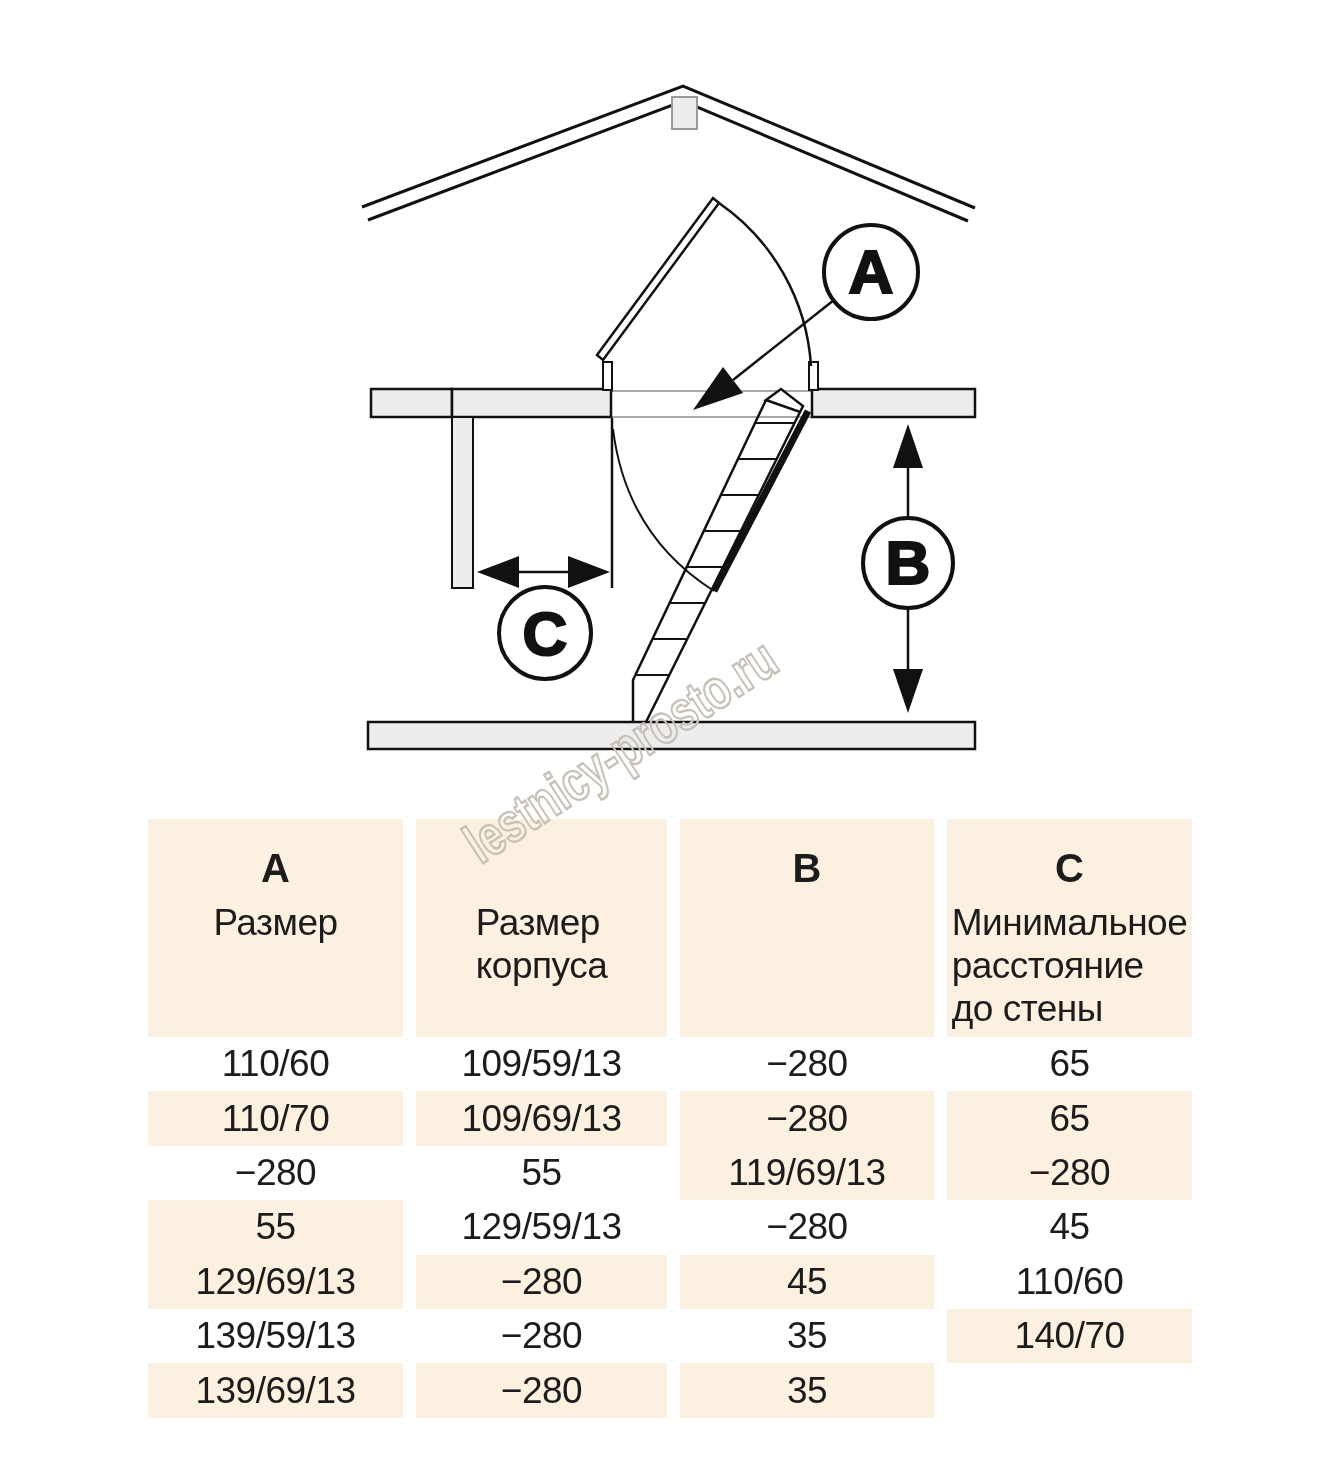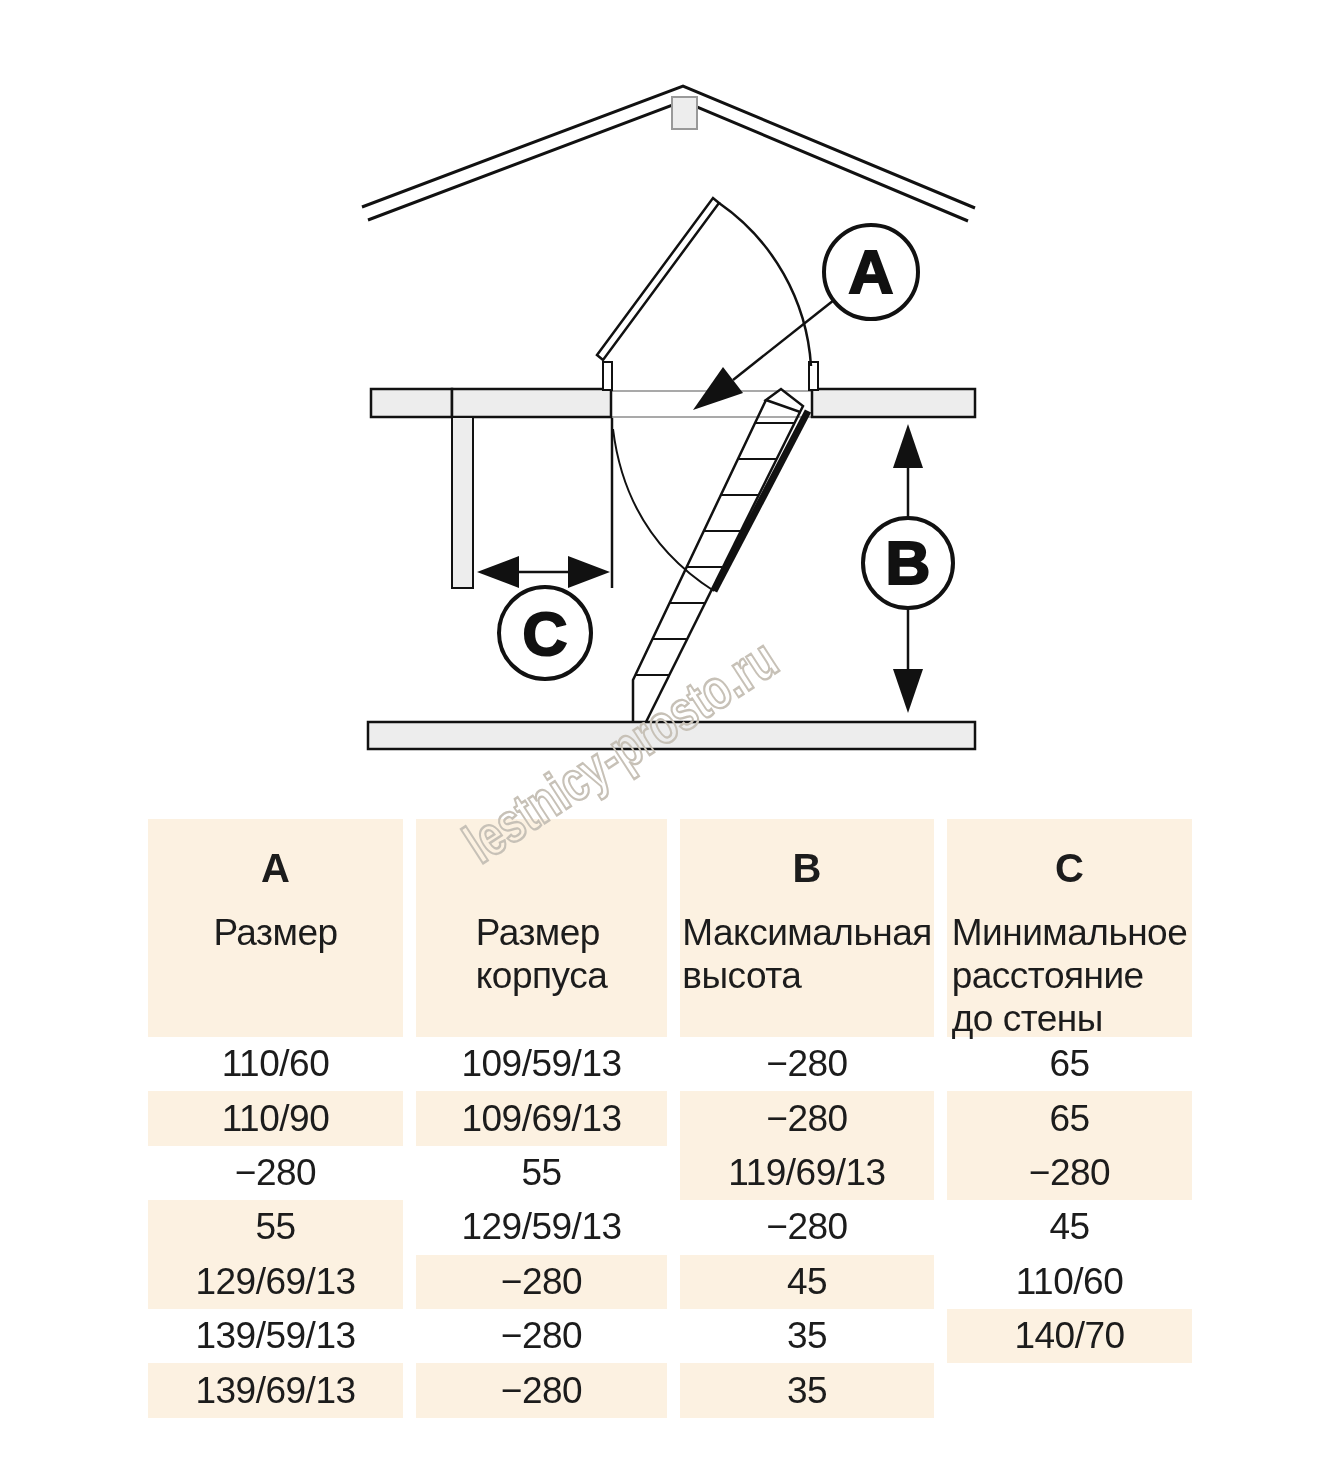--- a/index.html
+++ b/index.html
@@ -15,21 +15,21 @@
   .watermark span{display:inline-block;transform:scaleX(0.76);transform-origin:0 100%;
              font-size:56px;font-weight:bold;white-space:nowrap;line-height:62px;
              color:transparent;-webkit-text-stroke:2.5px #c7c1b7;}
   
   .spec-table{position:absolute;left:148px;top:819px;width:1044px;z-index:2;
               display:grid;grid-template-columns:255px 251px 254px 245px;column-gap:13px;
               grid-template-rows:218px repeat(8,54.4px);}
   .hcell{background:#FCF1E1;display:flex;flex-direction:column;align-items:center;
          padding-top:26px;box-sizing:border-box;}
   .hletter{font-size:40px;font-weight:bold;line-height:46px;min-height:46px;}
-  .htitle{margin-top:20px;font-size:37px;line-height:43px;white-space:pre-line;
+  .htitle{margin-top:10px;font-size:37px;line-height:43px;white-space:pre-line;
           text-align:left;letter-spacing:-0.5px;}
   .dcell{display:flex;align-items:center;justify-content:center;
          font-size:37px;letter-spacing:-0.5px;}
   .stripe{background:#FCF1E1;}
 </style>
 </head>
 <body>
 
 <div id="stage">
 
@@ -99,34 +99,32 @@
         <div class="hletter">A</div>
         <div class="htitle">Размер</div>
       </div>
       <div class="hcell">
         <div class="hletter"></div>
         <div class="htitle">Размер
 корпуса</div>
       </div>
       <div class="hcell">
         <div class="hletter">B</div>
-        <div class="htitle">Максимальная
-высота</div>
       </div>
       <div class="hcell">
         <div class="hletter">C</div>
         <div class="htitle">Минимальное
 расстояние
 до стены</div>
       </div>
       <div class="dcell">110/60</div>
       <div class="dcell">109/59/13</div>
       <div class="dcell">−280</div>
       <div class="dcell">65</div>
-      <div class="dcell stripe">110/90</div>
+      <div class="dcell stripe">110/70</div>
       <div class="dcell stripe">109/69/13</div>
       <div class="dcell stripe">−280</div>
       <div class="dcell stripe">65</div>
       <div class="dcell">−280</div>
       <div class="dcell">55</div>
       <div class="dcell stripe">119/69/13</div>
       <div class="dcell stripe">−280</div>
       <div class="dcell stripe">55</div>
       <div class="dcell">129/59/13</div>
       <div class="dcell">−280</div>

